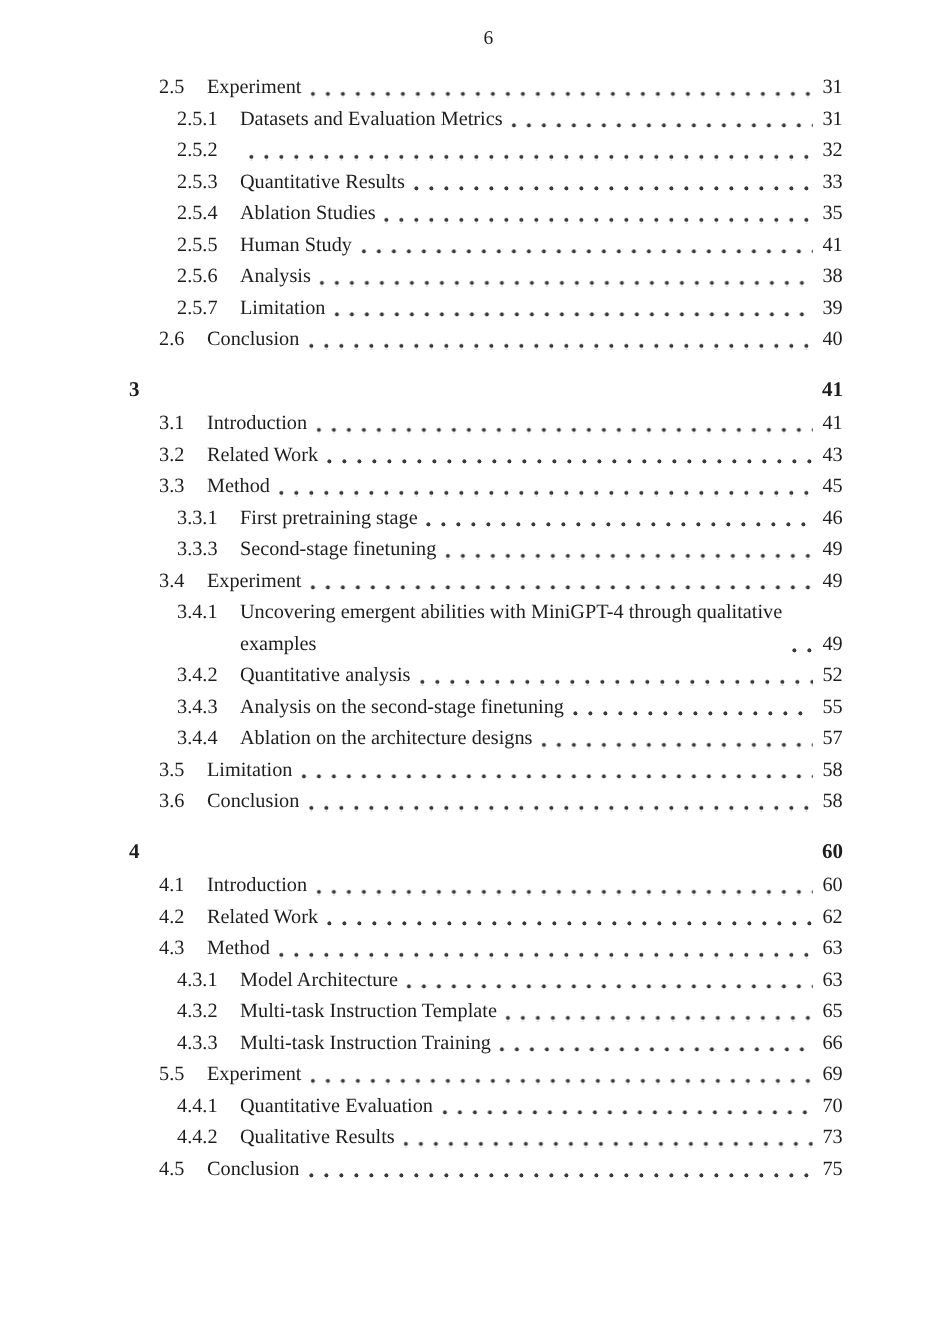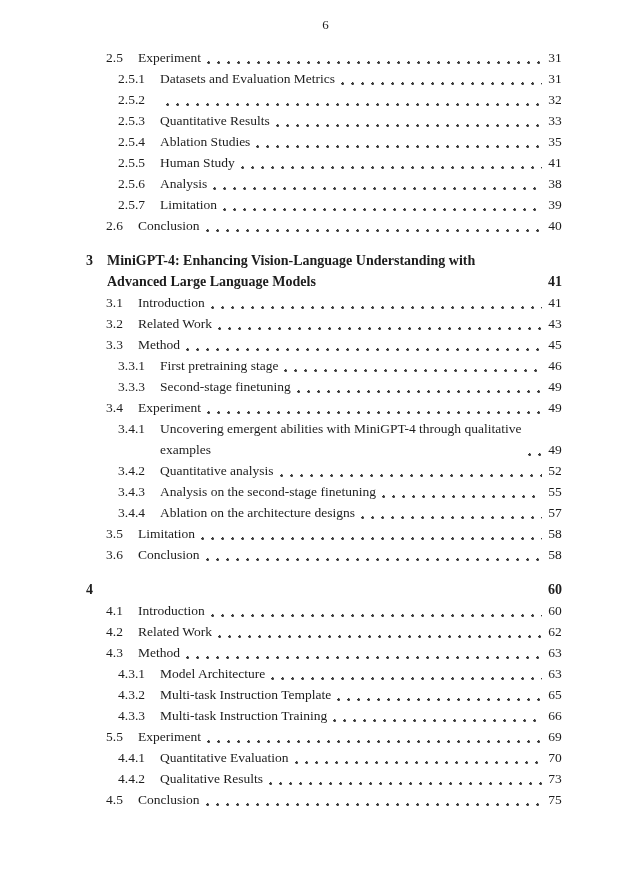--- a/index.html
+++ b/index.html
@@ -129,21 +129,20 @@
         <span class="pg">39</span>
       </div>
       <div class="row section">
         <span class="num">2.6</span>
         <span class="title">Conclusion</span>
         <span class="leader"></span>
         <span class="pg">40</span>
       </div>
       <div class="row chapter">
         <span class="num">3</span>
-        <span class="title">MiniGPT-4: Enhancing Vision-Language Understanding with Advanced Large Language Models</span>
         <span class="leader"></span>
         <span class="pg">41</span>
       </div>
       <div class="row section">
         <span class="num">3.1</span>
         <span class="title">Introduction</span>
         <span class="leader"></span>
         <span class="pg">41</span>
       </div>
       <div class="row section">

